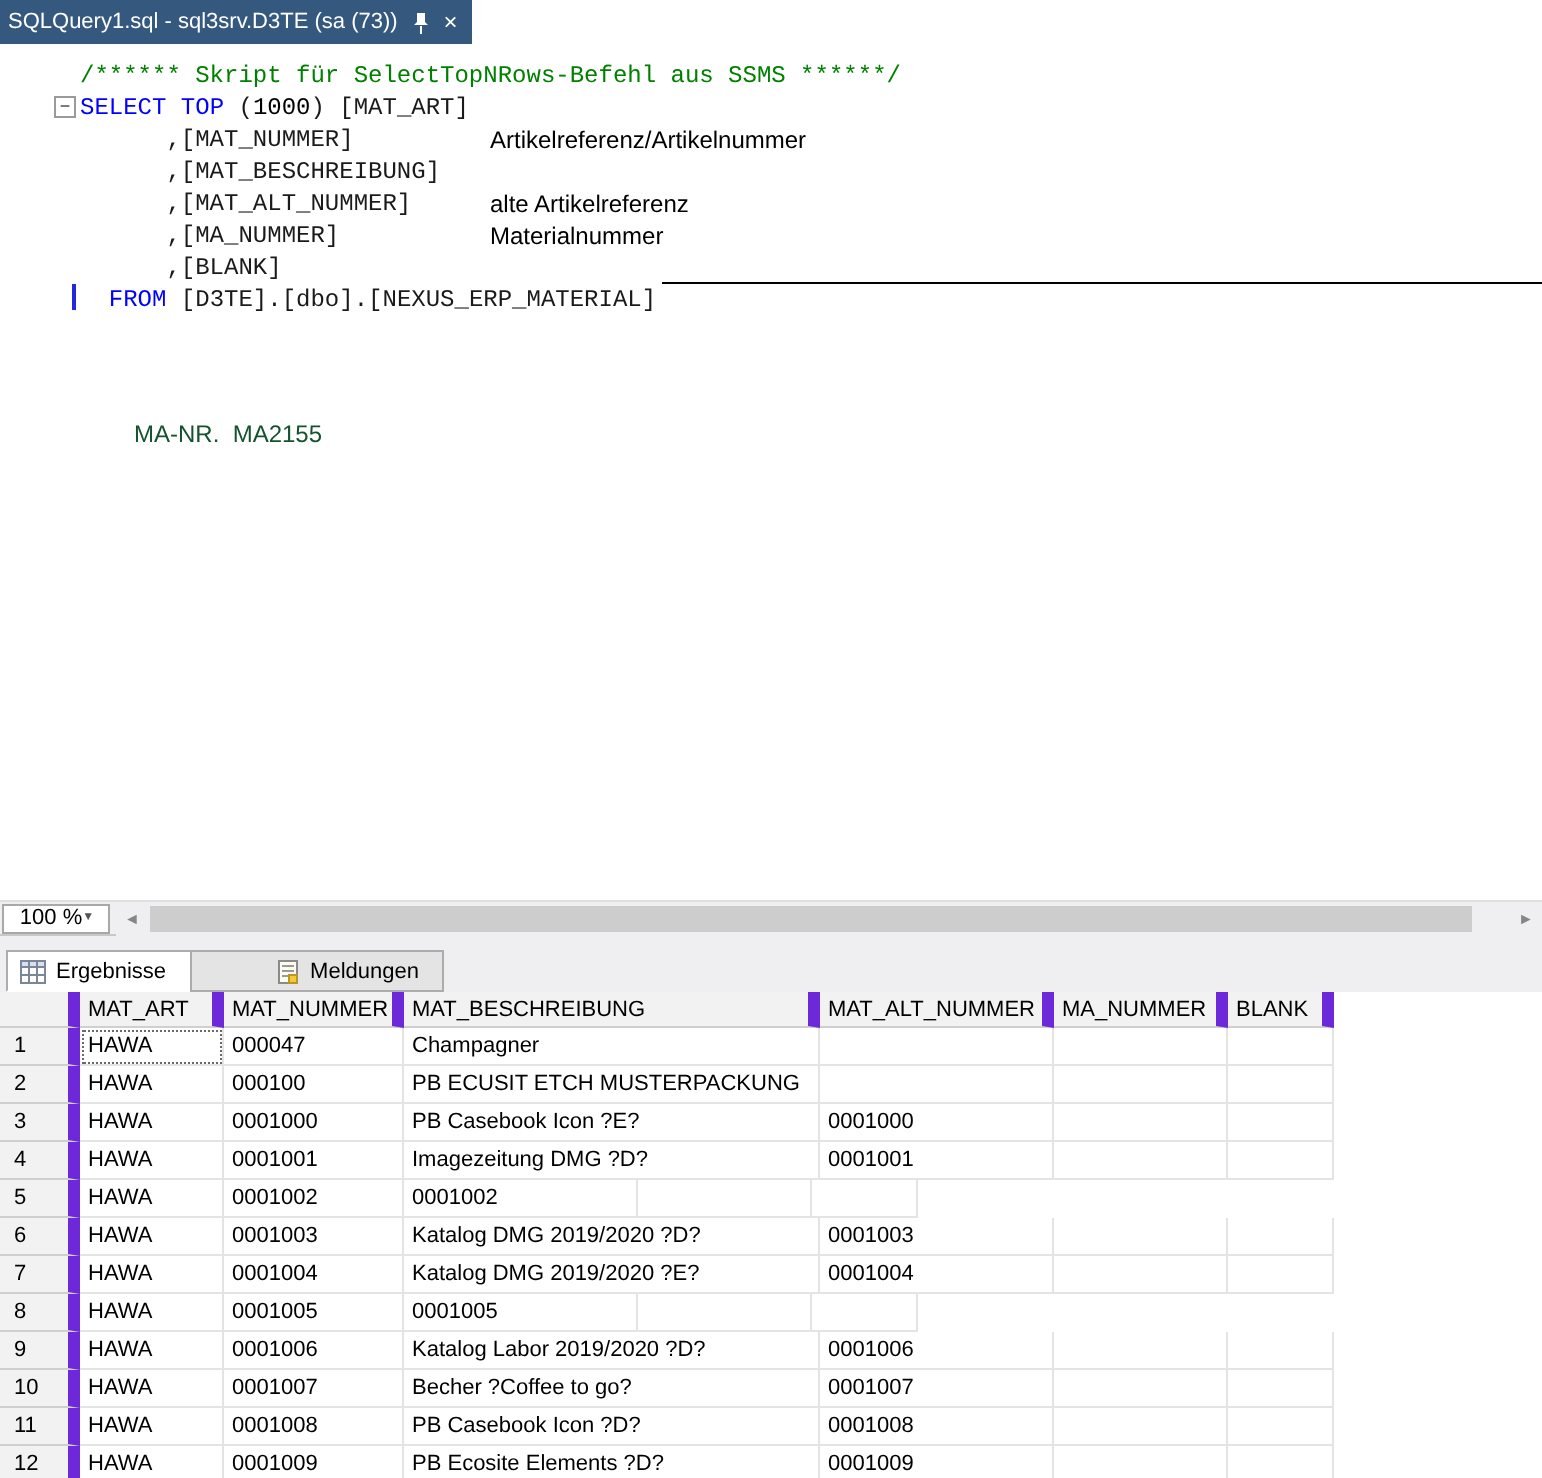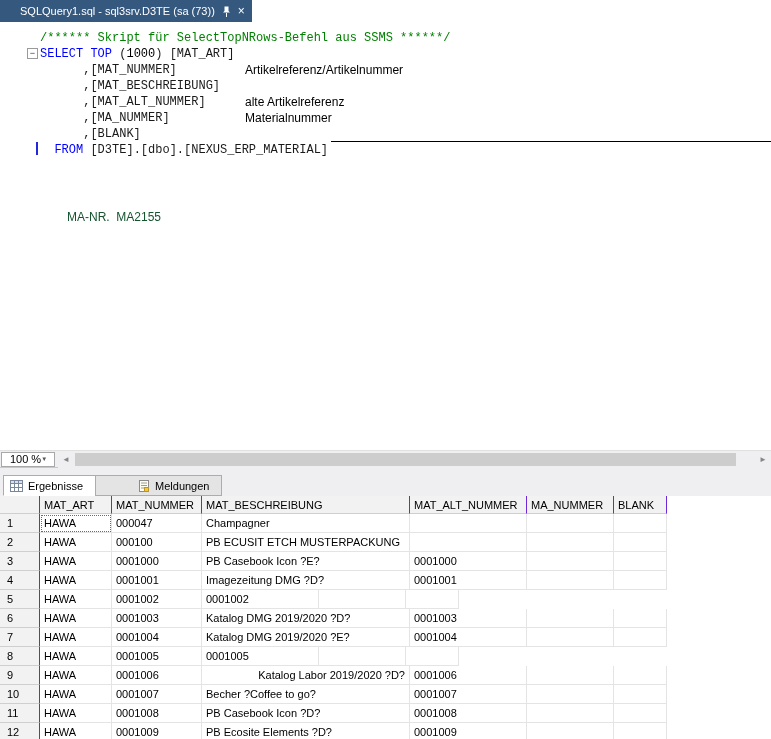--- a/index.html
+++ b/index.html
@@ -9,21 +9,21 @@
     overflow: hidden;
     background: #fff;
     font-family: "Liberation Sans", sans-serif;
   }
 
   
   .tabbar { height: 22px; background: #fff; display: flex; }
   .doc-tab {
     background: #35587E; color: #fff;
     display: flex; align-items: center;
-    padding: 0 7px 0 20px; gap: 7px;
+    padding: 0 7px 0 4px; gap: 7px;
     font-size: 11px; height: 22px;
     cursor: default;
   }
   .doc-tab-title { white-space: pre; }
   .pin-icon { display: flex; align-items: center; }
   .close-icon { font-size: 12px; line-height: 12px; color: #fff; }
 
   
   .editor { position: relative; height: 428px; background: #fff; overflow: hidden; }
   .code { padding: 8px 0 0 40px; font-family: "Liberation Mono", "DejaVu Sans Mono", monospace; font-size: 12px; }
@@ -92,21 +92,21 @@
   
   .grid { background: #fff; }
   .grow { display: flex; height: 19px; }
   .grow.ghead { height: 18px; }
   .gh, .gc {
     box-sizing: border-box; overflow: hidden; white-space: nowrap;
     font-size: 11px; line-height: 14px; padding: 2px 4px 0 4px;
   }
   .gh {
     background: #F2F2F2;
-    border-right: 1px solid #6d28d9; border-bottom: 1px solid #CFCFCF;
+    border-right: 6px solid #6d28d9; border-bottom: 1px solid #CFCFCF;
     color: #000;
   }
   .gh.rn { padding-left: 7px; }
   .gc {
     background: #fff;
     border-right: 1px solid #E4E4E4; border-bottom: 1px solid #E4E4E4;
     color: #000;
   }
   .gc.focus { outline: 1px dotted #6A6A6A; outline-offset: -2px; }
 </style>
@@ -265,21 +265,21 @@
           <div class="gc" style="width: 72px;">HAWA</div>
           <div class="gc" style="width: 90px;">0001005</div>
           <div class="gc" style="width: 117px;">0001005</div>
           <div class="gc" style="width: 87px;"></div>
           <div class="gc" style="width: 53px;"></div>
         </div>
         <div class="grow">
           <div class="gh rn" style="width: 40px;">9</div>
           <div class="gc" style="width: 72px;">HAWA</div>
           <div class="gc" style="width: 90px;">0001006</div>
-          <div class="gc" style="width: 208px; text-align: right;">Katalog Labor 2019/2020 ?D?</div>
+          <div class="gc" style="width: 208px;">Katalog Labor 2019/2020 ?D?</div>
           <div class="gc" style="width: 117px;">0001006</div>
           <div class="gc" style="width: 87px;"></div>
           <div class="gc" style="width: 53px;"></div>
         </div>
         <div class="grow">
           <div class="gh rn" style="width: 40px;">10</div>
           <div class="gc" style="width: 72px;">HAWA</div>
           <div class="gc" style="width: 90px;">0001007</div>
           <div class="gc" style="width: 208px;">Becher ?Coffee to go?</div>
           <div class="gc" style="width: 117px;">0001007</div>

